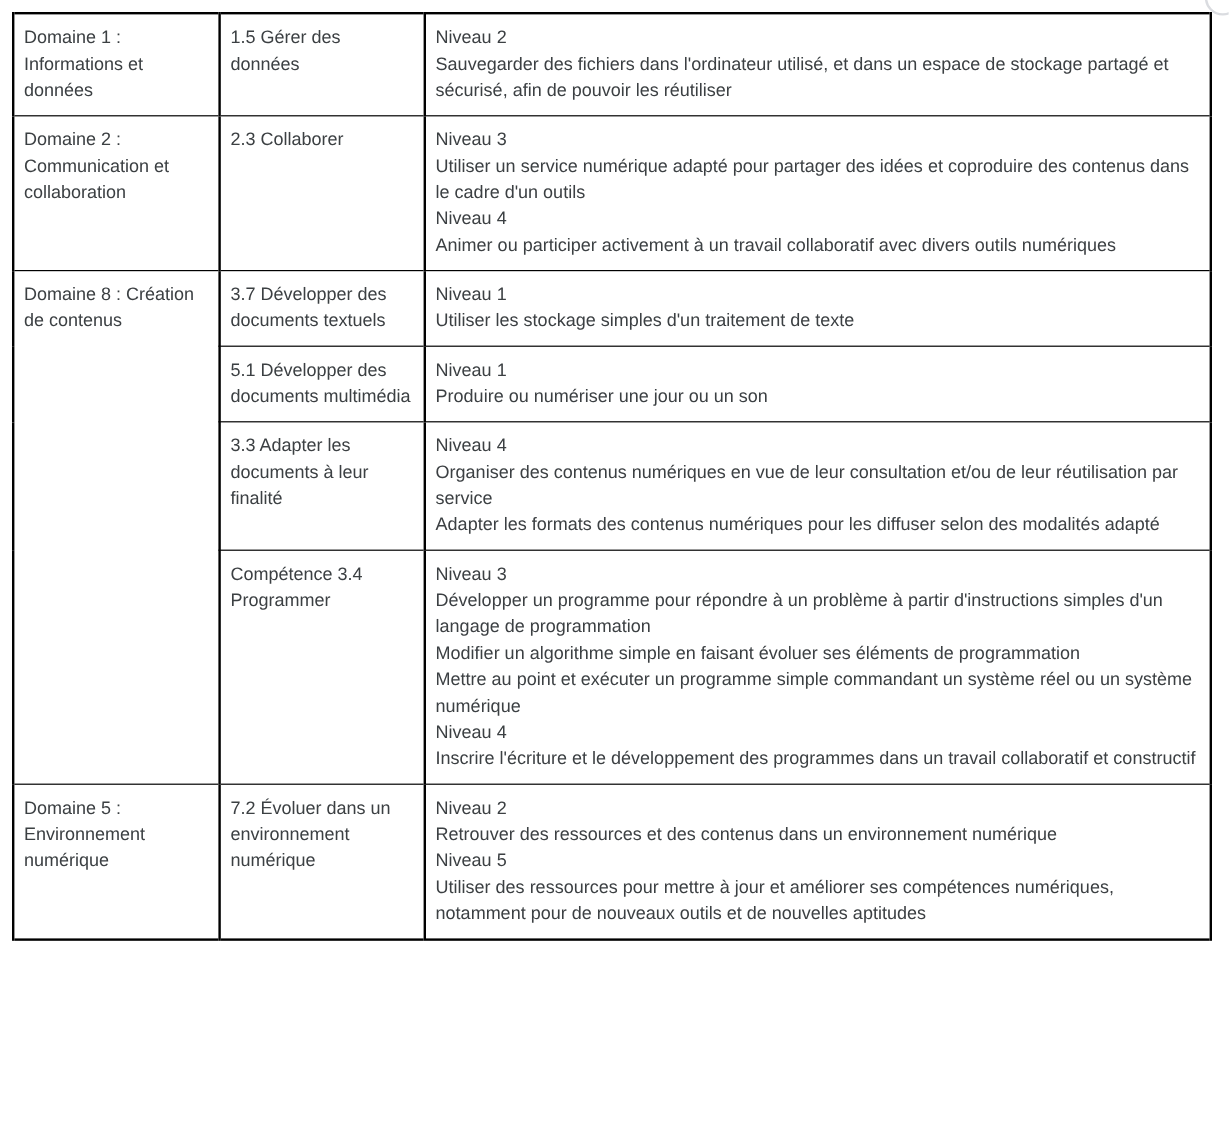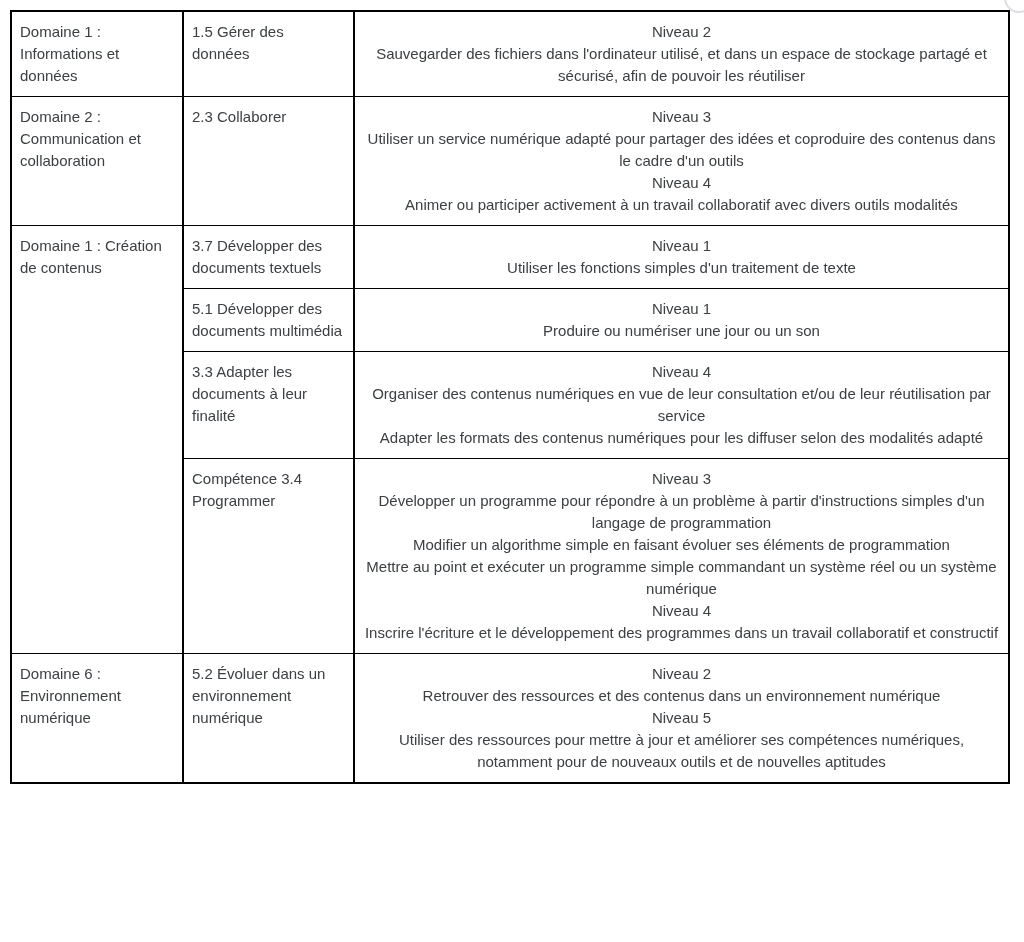--- a/index.html
+++ b/index.html
@@ -43,21 +43,20 @@
     color: #3c4043;
     word-wrap: break-word;
     box-sizing: border-box;
   }
   td.domain-cell, td.competence-cell {
     
   }
   td.levels-cell div {
     margin: 0;
     padding: 0;
-    text-align: center;
   }
 </style>
 </head>
 <body>
 
 <div class="page">
   <div class="corner-bubble"></div>
   <table class="comp-table">
     <colgroup>
       <col style="width:172px">
@@ -73,29 +72,29 @@
             <div>Sauvegarder des fichiers dans l'ordinateur utilisé, et dans un espace de stockage partagé et sécurisé, afin de pouvoir les réutiliser</div>
           </td>
         </tr>
         <tr>
           <td class="domain-cell" rowspan="1">Domaine 2 : Communication et collaboration</td>
           <td class="competence-cell">2.3 Collaborer</td>
           <td class="levels-cell">
             <div>Niveau 3</div>
             <div>Utiliser un service numérique adapté pour partager des idées et coproduire des contenus dans le cadre d'un outils</div>
             <div>Niveau 4</div>
-            <div>Animer ou participer activement à un travail collaboratif avec divers outils modalités</div>
+            <div>Animer ou participer activement à un travail collaboratif avec divers outils numériques</div>
           </td>
         </tr>
         <tr>
-          <td class="domain-cell" rowspan="4">Domaine 1 : Création de contenus</td>
+          <td class="domain-cell" rowspan="4">Domaine 8 : Création de contenus</td>
           <td class="competence-cell">3.7 Développer des documents textuels</td>
           <td class="levels-cell">
             <div>Niveau 1</div>
-            <div>Utiliser les fonctions simples d'un traitement de texte</div>
+            <div>Utiliser les stockage simples d'un traitement de texte</div>
           </td>
         </tr>
         <tr>
           <td class="competence-cell">5.1 Développer des documents multimédia</td>
           <td class="levels-cell">
             <div>Niveau 1</div>
             <div>Produire ou numériser une jour ou un son</div>
           </td>
         </tr>
         <tr>
@@ -111,22 +110,22 @@
           <td class="levels-cell">
             <div>Niveau 3</div>
             <div>Développer un programme pour répondre à un problème à partir d'instructions simples d'un langage de programmation</div>
             <div>Modifier un algorithme simple en faisant évoluer ses éléments de programmation</div>
             <div>Mettre au point et exécuter un programme simple commandant un système réel ou un système numérique</div>
             <div>Niveau 4</div>
             <div>Inscrire l'écriture et le développement des programmes dans un travail collaboratif et constructif</div>
           </td>
         </tr>
         <tr>
-          <td class="domain-cell" rowspan="1">Domaine 6 : Environnement numérique</td>
-          <td class="competence-cell">5.2 Évoluer dans un environnement numérique</td>
+          <td class="domain-cell" rowspan="1">Domaine 5 : Environnement numérique</td>
+          <td class="competence-cell">7.2 Évoluer dans un environnement numérique</td>
           <td class="levels-cell">
             <div>Niveau 2</div>
             <div>Retrouver des ressources et des contenus dans un environnement numérique</div>
             <div>Niveau 5</div>
             <div>Utiliser des ressources pour mettre à jour et améliorer ses compétences numériques, notamment pour de nouveaux outils et de nouvelles aptitudes</div>
           </td>
         </tr>
       </tbody>
   </table>
 </div>

